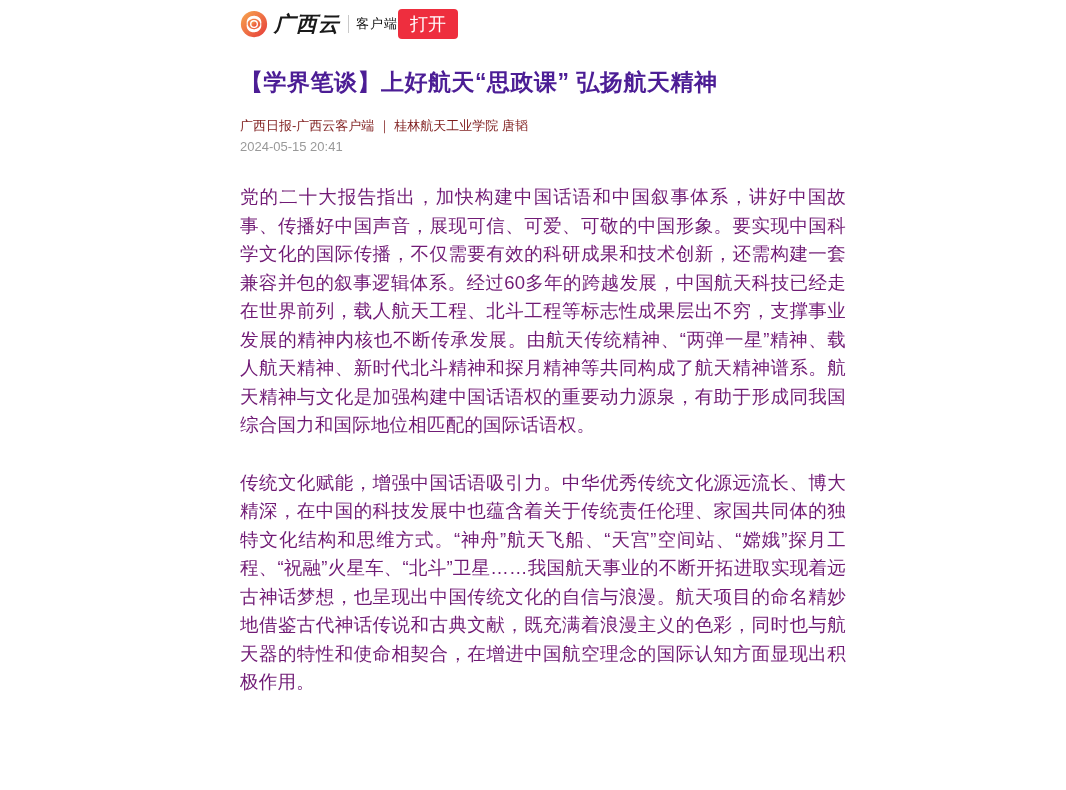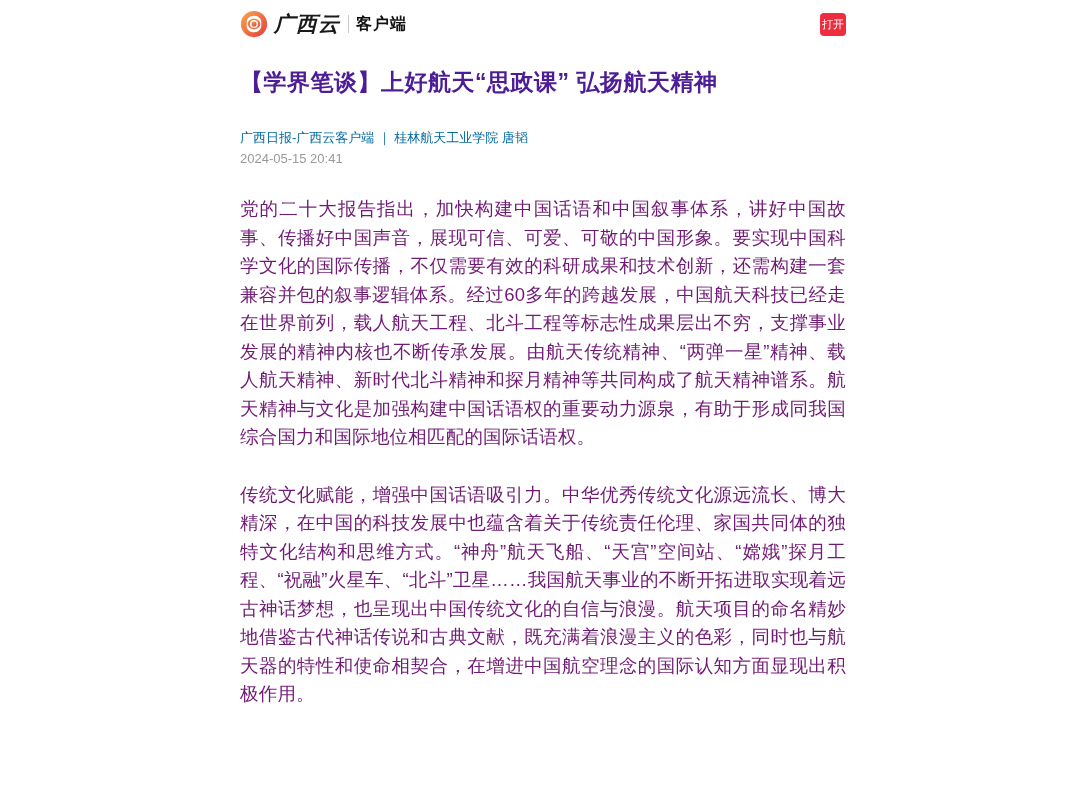--- a/index.html
+++ b/index.html
@@ -12,21 +12,20 @@
     font-family: "Liberation Sans", "DejaVu Sans", sans-serif;
   }
   .page {
     width: 606px;
     margin-left: 240px;
     padding-top: 8px;
   }
   
   .header {
     display: flex;
-    justify-content: space-between;
     align-items: center;
     height: 32px;
   }
   .logo {
     display: flex;
     align-items: center;
   }
   .logo-icon {
     width: 28px;
     height: 28px;
@@ -42,50 +41,50 @@
     letter-spacing: 1px;
     white-space: nowrap;
   }
   .brand-divider {
     width: 1px;
     height: 18px;
     background: #c9c9c9;
     margin: 0 7px 0 8px;
   }
   .brand-suffix {
-    font-size: 16px;
-    font-weight: bold;
+    font-size: 13px;
+    font-weight: normal;
     color: #111111;
     letter-spacing: 1px;
     white-space: nowrap;
   }
   .open-btn {
     background: #ee2e3e;
     color: #ffffff;
-    font-size: 11px;
+    font-size: 18px;
     line-height: 1;
-    padding: 6px 2px;
+    padding: 6px 12px;
     border: none;
     border-radius: 4px;
     cursor: pointer;
     font-family: inherit;
   }
   
   .title {
     font-size: 23px;
     line-height: 30px;
     font-weight: bold;
     color: #4c1d95;
     margin: 27px 0 0 0;
     letter-spacing: 0.5px;
   }
   .byline {
     font-size: 13px;
-    color: #0369a1;
-    margin: 32px 0 0 0;
+    color: #7f1d1d;
+    margin: 20px 0 0 0;
   }
   .date {
     font-size: 13px;
     color: #999999;
     margin: 4px 0 0 0;
   }
   .body-text p {
     font-size: 18.5px;
     line-height: 28.5px;
     color: #701a75;

